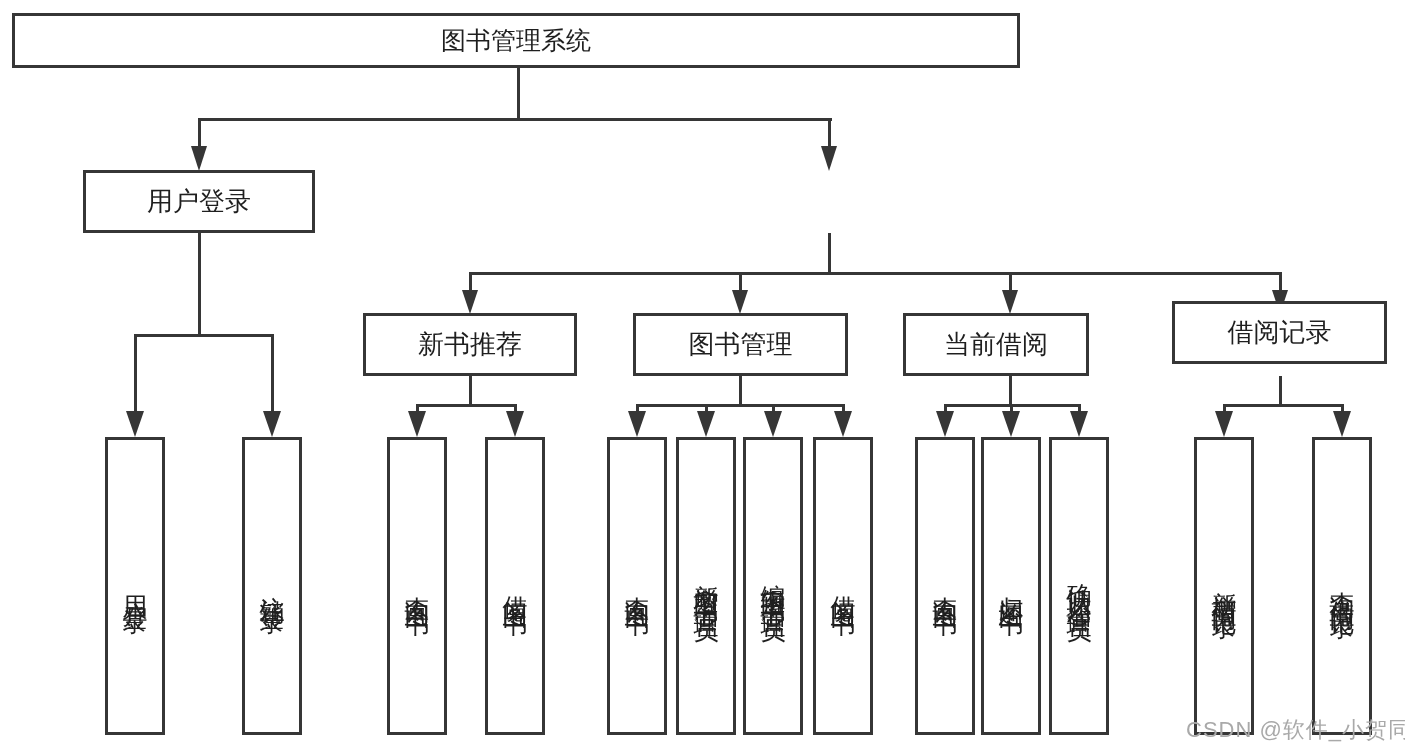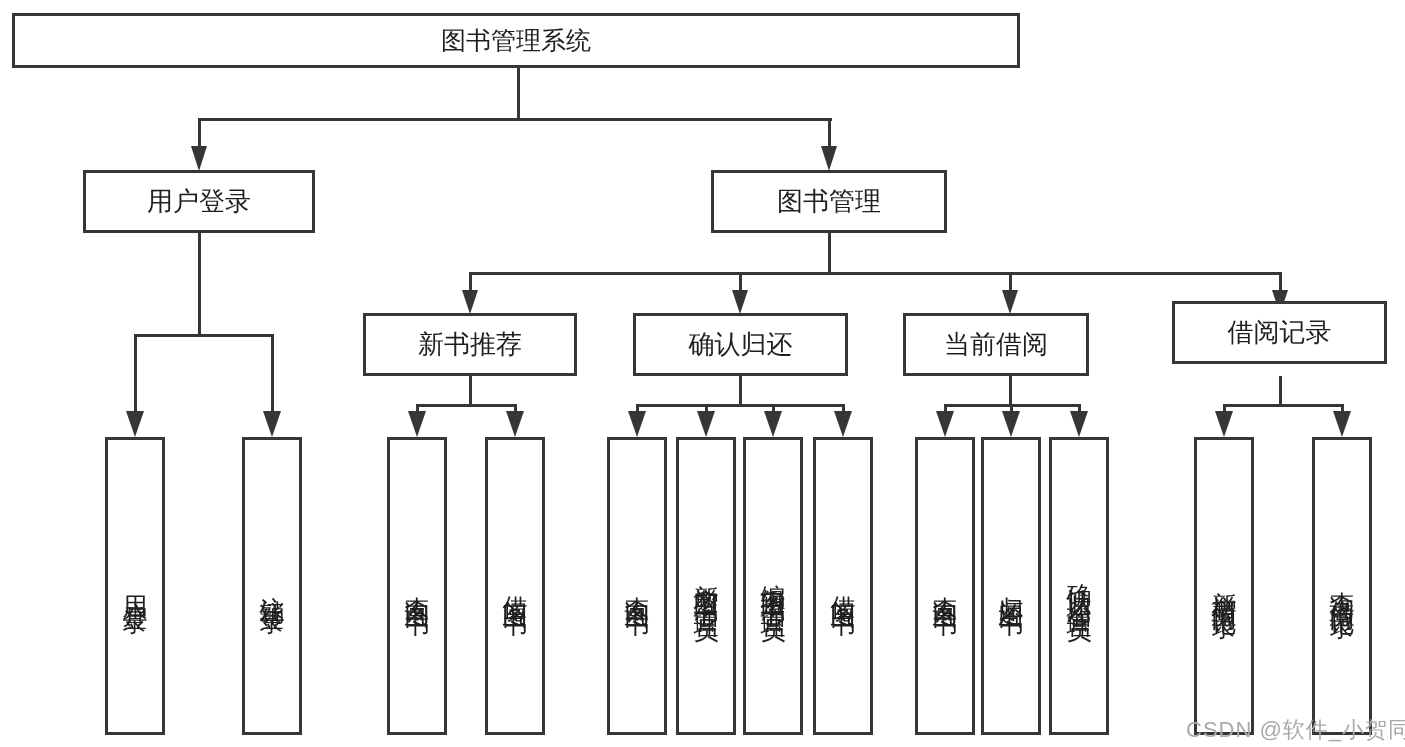--- a/index.html
+++ b/index.html
@@ -57,23 +57,20 @@
     <div class="ln" style="left:198px;top:118px;width:634px;height:3px"></div>
     <div class="ln" style="left:198px;top:118px;width:3px;height:31px"></div>
     <div class="arr-l" style="left:191px;top:146px"></div>
     <div class="ln" style="left:828px;top:118px;width:3px;height:31px"></div>
     <div class="arr-l" style="left:821px;top:146px"></div>
   </div>
 
   <div class="hnode" style="left:83px;top:170px;width:232px;height:63px">
     <span>用户登录</span>
   </div>
-  <div class="hnode" style="left:711px;top:170px;width:236px;height:63px">
-    <span>图书管理</span>
-  </div>
 
   <div>
     <div class="ln" style="left:198px;top:233px;width:3px;height:104px"></div>
     <div class="ln" style="left:134px;top:334px;width:140px;height:3px"></div>
     <div class="ln" style="left:134px;top:334px;width:3px;height:80px"></div>
     <div class="arr" style="left:126px;top:411px"></div>
     <div class="ln" style="left:271px;top:334px;width:3px;height:80px"></div>
     <div class="arr" style="left:263px;top:411px"></div>
   </div>
 
@@ -87,21 +84,21 @@
     <div class="ln" style="left:1009px;top:272px;width:3px;height:21px"></div>
     <div class="arr-m" style="left:1002px;top:290px"></div>
     <div class="ln" style="left:1279px;top:272px;width:3px;height:21px"></div>
     <div class="arr-m" style="left:1272px;top:290px"></div>
   </div>
 
   <div class="hnode" style="left:363px;top:313px;width:214px;height:63px">
     <span>新书推荐</span>
   </div>
   <div class="hnode" style="left:633px;top:313px;width:215px;height:63px">
-    <span>确认归还</span>
+    <span>图书管理</span>
   </div>
   <div class="hnode" style="left:903px;top:313px;width:186px;height:63px">
     <span>当前借阅</span>
   </div>
   <div class="hnode" style="left:1172px;top:301px;width:215px;height:63px">
     <span>借阅记录</span>
   </div>
 
   <div>
     <div class="ln" style="left:469px;top:376px;width:3px;height:31px"></div>

